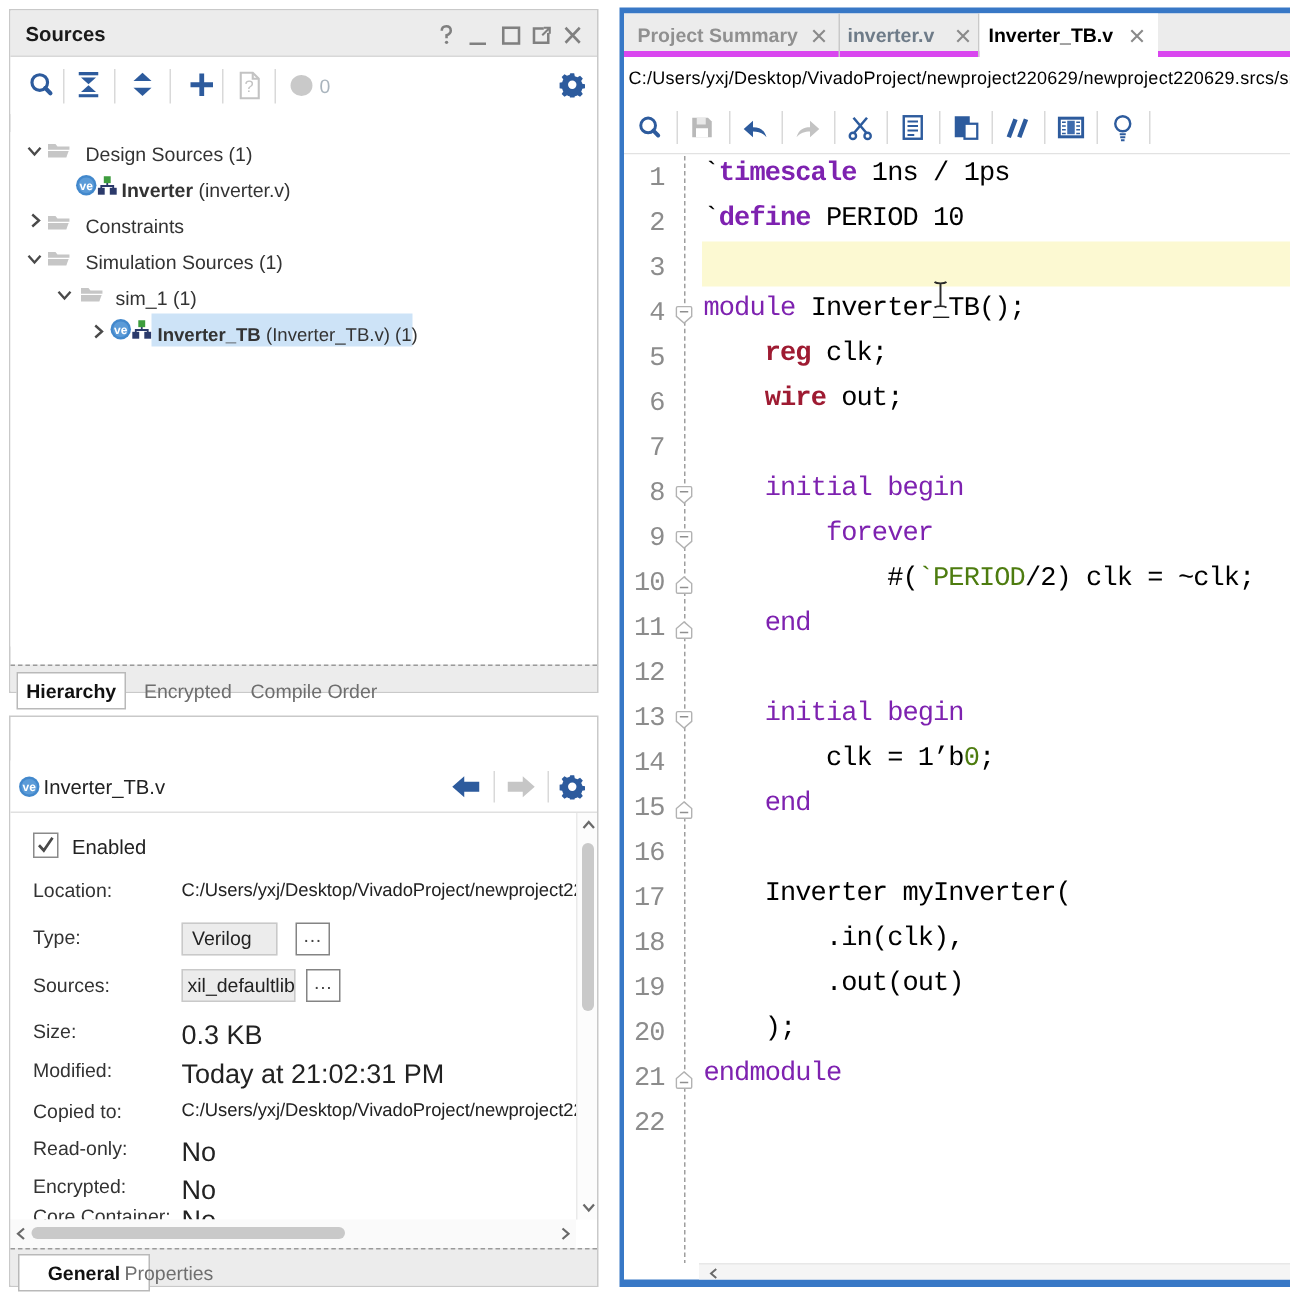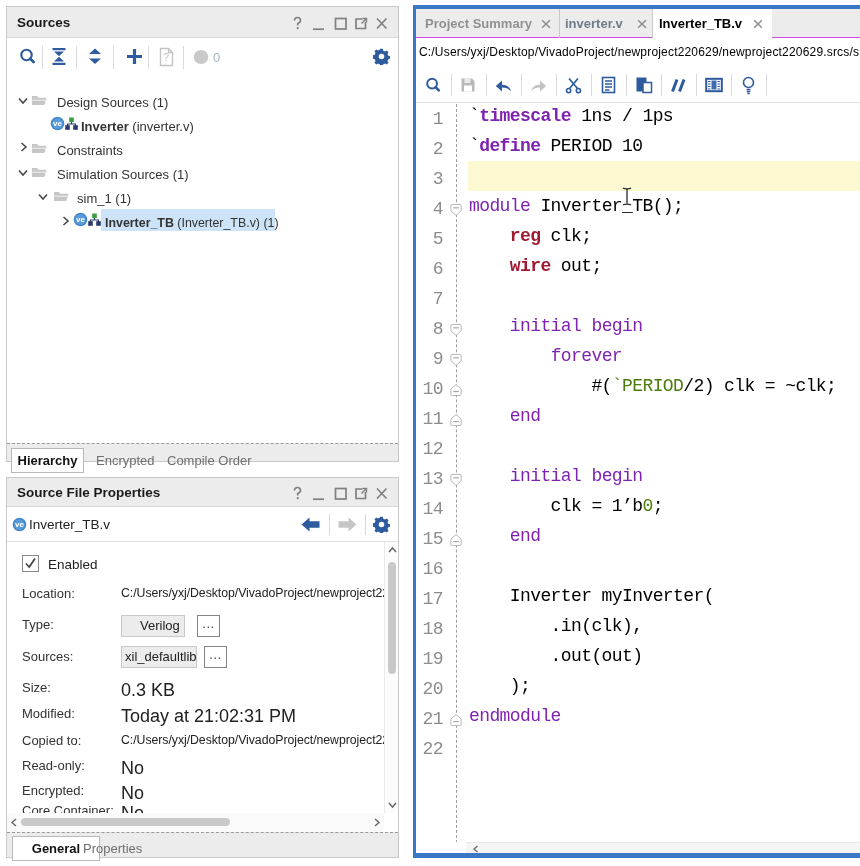--- a/index.html
+++ b/index.html
@@ -14,21 +14,21 @@
     border-top:1px dashed #9a9a9a; }
   .btab { position:absolute; top:-1px; height:25px; background:#fff; border:1px solid #b9b9b9;
     font-weight:bold; font-size:13px; color:#111; text-align:center; line-height:23px; }
   .btabg { position:absolute; top:5px; font-size:13px; color:#6e6e6e; }
   .vline { position:absolute; width:1px; background:#d9d9d9; }
   pre { font-family:"Liberation Mono", monospace; }
   .trt { font-size:13px; color:#333; white-space:nowrap; }
   .plabel { position:absolute; left:15px; font-size:13px; color:#333; }
   .pval { position:absolute; left:114px; font-size:18px; color:#222; white-space:nowrap; }
   .pbox { position:absolute; left:114px; height:22px; background:#ececec; border:1px solid #c9c9c9;
-    font-size:13px; color:#222; line-height:20px; padding-left:18px; overflow:hidden; }
+    font-size:13px; color:#222; line-height:20px; padding-left:6px; overflow:hidden; }
   .pdots { position:absolute; width:23px; height:22px; background:#fff; border:1px solid #848484;
     text-align:center; line-height:16px; font-size:13px; color:#444; letter-spacing:0.5px; }
   .codepre { position:absolute; font-size:18px; line-height:30px; letter-spacing:-0.6px; color:#000; }
   .kb { color:#7e22b0; font-weight:bold; }
   .kp { color:#7e22b0; }
   .kr { color:#9e1b32; font-weight:bold; }
   .km { color:#4d7c0f; }
   .fold { position:absolute; left:34px; width:13px; height:13px; }
 </style>
 </head>
@@ -167,34 +167,20 @@
     <span class="abs trt" style="left:98px; top:128px; font-size:12.4px;"><b>Inverter_TB</b> <span class="cnt">(Inverter_TB.v) (1)</span></span>
   </div>
   <div class="tabrow" style="height:18px;">
     <div class="btab" style="left:4px; top:4px; width:73px;">Hierarchy</div>
     <span class="btabg" style="left:89px; top:9px;">Encrypted</span>
     <span class="btabg" style="left:160px; top:9px;">Compile Order</span>
   </div>
 </div>
 
 <div class="panel" id="proppanel" style="left:6px; top:477px; width:393px; height:381px;">
-  <div class="titlebar" style="height:29px;">
-      <span class="t" style="top:7px;">Source File Properties</span>
-    <svg class="abs" style="right:9px; top:8px;" width="96" height="15" viewBox="0 0 96 15">
-      <g stroke="#808080" stroke-width="1.7" fill="none">
-        <path d="M1.5 4.5 Q1.5 1.5 4.5 1.5 Q7.5 1.5 7.5 4.5 Q7.5 6.5 4.7 7.5 L4.7 9.5"></path>
-        <path d="M4.7 12.2 l0.01 0" stroke-linecap="round" stroke-width="2.2"></path>
-        <path d="M20 13.2 h11"></path>
-        <rect x="42.5" y="2.5" width="10.5" height="10.5"></rect>
-        <path d="M72.5 6 v6.5 h-9.5 v-9.5 h6.5"></path>
-        <path d="M68.5 7.5 l5-5 M73.5 6.5 v-4 h-4" stroke-width="1.4"></path>
-        <path d="M84 2.5 l9.5 10 M93.5 2.5 l-9.5 10"></path>
-      </g>
-    </svg>
-  </div>
   <div class="abs" id="propheader" style="left:0; top:29px; right:0; height:35px; background:#fff; border-bottom:1px solid #e0e0e0;">
     <svg class="abs" style="left:5px; top:10px;" width="15" height="15" viewBox="0 0 15 15">
         <circle cx="7.5" cy="7.5" r="6.8" fill="#4288cc"></circle>
         <circle cx="7.5" cy="7.5" r="5.2" fill="#5b9bd8"></circle>
         <text x="7.5" y="10.4" font-size="8" font-weight="bold" fill="#fff" text-anchor="middle" font-family="Liberation Sans">ve</text>
       </svg>
     <span class="abs" style="left:22px; top:10px; font-size:13.5px; color:#222;">Inverter_TB.v</span>
     <svg class="abs" style="left:294px; top:10px;" width="19" height="15" viewBox="0 0 19 15">
         <path d="M0.5 7.5 L8.5 0.5 V4.2 H18.5 V10.8 H8.5 V14.5 z" fill="#2d5b9d"></path>
       </svg>
@@ -254,21 +240,21 @@
     <div class="abs" style="left:14px; top:5px; width:209px; height:8px; background:#c9c9c9; border-radius:4px;"></div>
   </div>
   <div class="tabrow" style="height:25px;">
     <div class="btab" style="left:5px; top:3px; width:88px;">General</div>
     <span class="btabg" style="left:76px; top:8px;">Properties</span>
   </div>
 </div>
 
 <div class="abs" id="editor" style="left:413px; top:5px; width:450px; height:853px;
      border:3px solid #3878c6; border-top-width:4px; border-bottom-width:5px; background:#fff;">
-  <div class="abs" id="edtabs" style="left:0; top:0; right:0; height:29px; background:#ececec; border-bottom:1px solid #d946ef;">
+  <div class="abs" id="edtabs" style="left:0; top:0; right:0; height:29px; background:#ececec; border-bottom:4px solid #d946ef;">
     <span class="abs" style="left:9px; top:7px; font-size:13px; font-weight:bold; color:#909090;">Project Summary</span>
     <svg class="abs" style="left:125px; top:10px;" width="10" height="10" viewBox="0 0 10 10">
         <path d="M1.2 1.2 l7.6 7.6 M8.8 1.2 l-7.6 7.6" stroke="#8a8a8a" stroke-width="1.4"></path>
       </svg>
     <div class="vline" style="left:143px; top:0; height:29px; background:#c9c9c9;"></div>
     <span class="abs" style="left:149px; top:7px; font-size:13px; font-weight:bold; color:#6e7b88;">inverter.v</span>
     <svg class="abs" style="left:221px; top:10px;" width="10" height="10" viewBox="0 0 10 10">
         <path d="M1.2 1.2 l7.6 7.6 M8.8 1.2 l-7.6 7.6" stroke="#8a8a8a" stroke-width="1.4"></path>
       </svg>
     <div class="vline" style="left:236px; top:0; height:29px; background:#c9c9c9;"></div>

